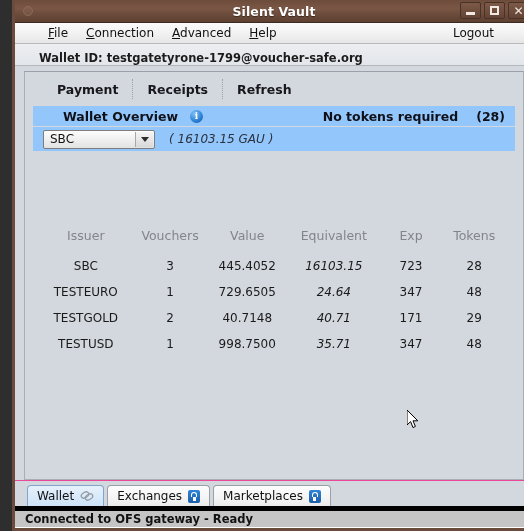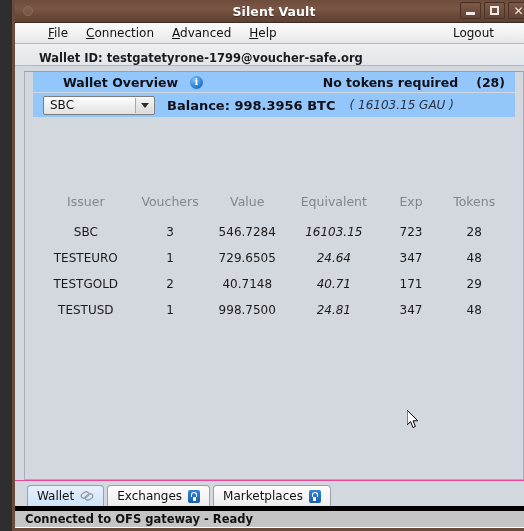--- a/index.html
+++ b/index.html
@@ -499,56 +499,62 @@
     <div class="menu-item menu-right">Logout</div>
   </div>
 
   <div class="walletid-bar">
     <span class="walletid-text">Wallet ID: testgatetyrone-1799@voucher-safe.org</span>
   </div>
 
   <div class="content">
     <div class="inner-panel">
 
+      <div class="action-tabs">
+        <div class="action-tab">Payment</div>
+        <div class="tab-sep"></div>
+        <div class="action-tab">Receipts</div>
+        <div class="tab-sep"></div>
+        <div class="action-tab">Refresh</div>
+      </div>
 
       <div class="overview-band">
         <span class="overview-title">Wallet Overview</span>
         <span class="info-icon">i</span>
         <span class="overview-status">No tokens required</span>
         <span class="overview-count">(28)</span>
       </div>
 
       <div class="balance-band">
         <div class="currency-select">
           <span class="currency-value">SBC</span>
           <span class="select-arrow-box">
             <span class="select-arrow"></span>
           </span>
         </div>
-        <span class="balance-label">Balance: 998.3956 BTC</span>
         <span class="balance-alt">( 16103.15 GAU )</span>
       </div>
 
       <div class="table-wrap">
         <table class="vault-table">
           <thead>
             <tr>
               <th class="col-issuer">Issuer</th>
               <th class="col-vouchers">Vouchers</th>
               <th class="col-value">Value</th>
               <th class="col-equiv">Equivalent</th>
               <th class="col-exp">Exp</th>
               <th class="col-tokens">Tokens</th>
             </tr>
           </thead>
           <tbody>
             <tr>
               <td>SBC</td>
               <td>3</td>
-              <td>546.7284</td>
+              <td>445.4052</td>
               <td class="equiv">16103.15</td>
               <td>723</td>
               <td>28</td>
             </tr>
             <tr>
               <td>TESTEURO</td>
               <td>1</td>
               <td>729.6505</td>
               <td class="equiv">24.64</td>
               <td>347</td>
@@ -559,21 +565,21 @@
               <td>2</td>
               <td>40.7148</td>
               <td class="equiv">40.71</td>
               <td>171</td>
               <td>29</td>
             </tr>
             <tr>
               <td>TESTUSD</td>
               <td>1</td>
               <td>998.7500</td>
-              <td class="equiv">24.81</td>
+              <td class="equiv">35.71</td>
               <td>347</td>
               <td>48</td>
             </tr>
           </tbody>
         </table>
       </div>
 
 
       <svg class="cursor" viewBox="0 0 12 19">
         <polygon points="0,0 0,15 3.6,11.6 6,17.6 8.4,16.4 6,10.8 10.8,10.8" fill="#ffffff" stroke="#000000" stroke-width="1"></polygon>

